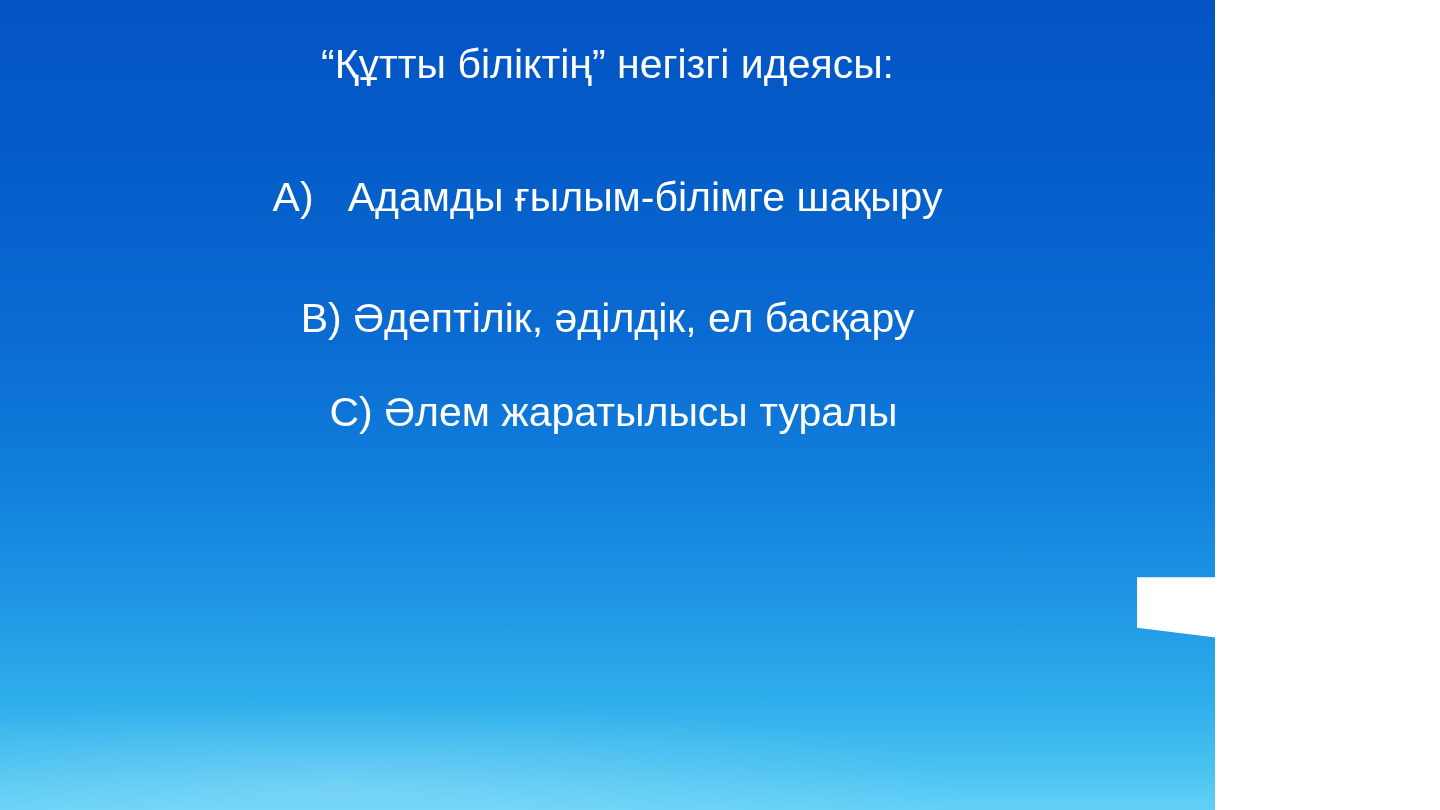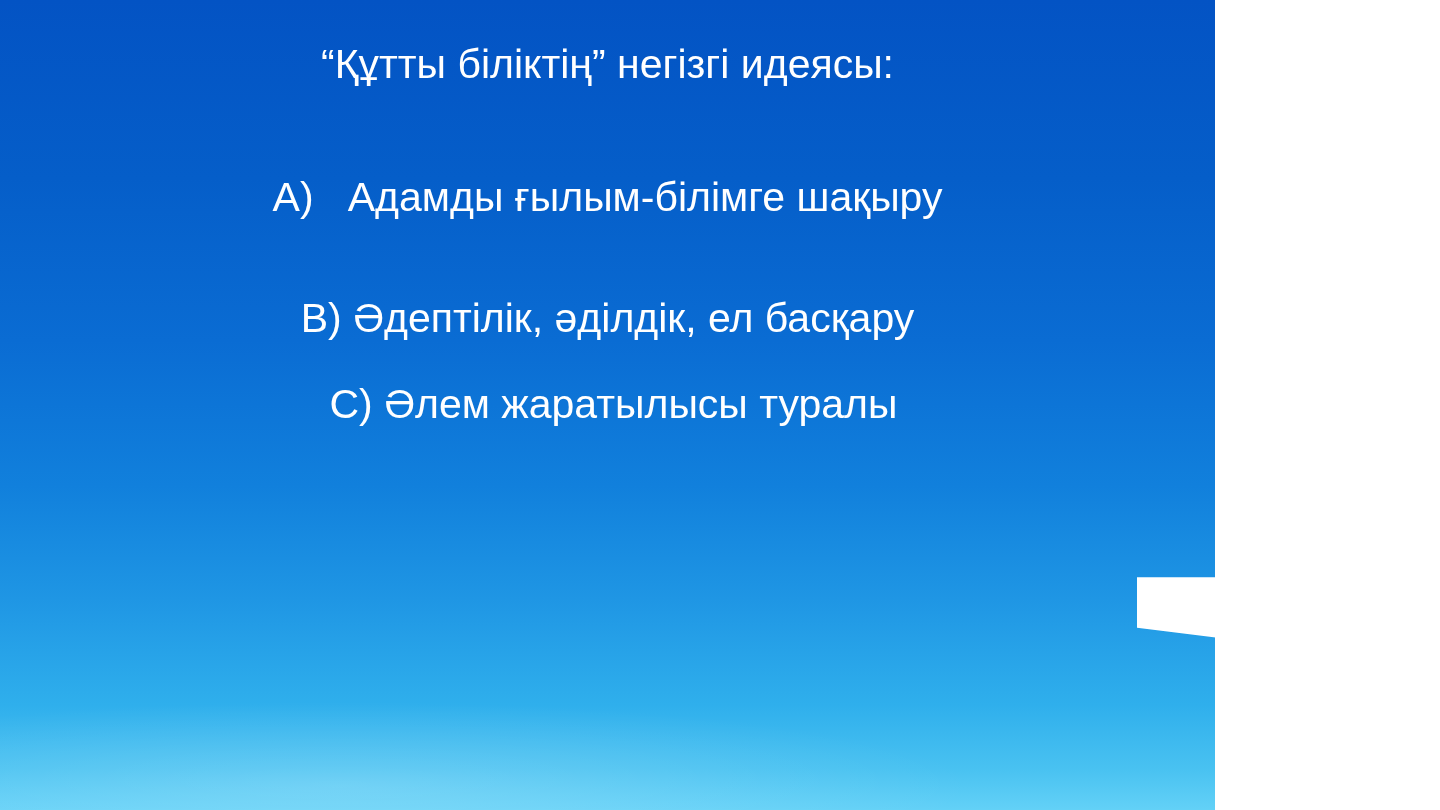--- a/index.html
+++ b/index.html
@@ -36,21 +36,21 @@
     color: #ffffff;
     font-size: 41px;
     line-height: 48px;
     font-weight: 400;
     white-space: pre;
     letter-spacing: 0px;
   }
   .title    { top: 40px;  }
   .option-a { top: 173px; }
   .option-b { top: 272px; margin-top: 22px; }
-  .option-c { top: 380px; padding-left: 12px; }
+  .option-c { top: 388px; padding-left: 12px; }
   .next-arrow {
     position: absolute;
     left: 1137px;
     top: 552px;
     width: 255px;
     height: 101px;
     background: #ffffff;
     clip-path: polygon(0 25%, 79.6% 25%, 79.6% 0, 100% 50%, 79.6% 100%, 0 75%);
     cursor: pointer;
   }

